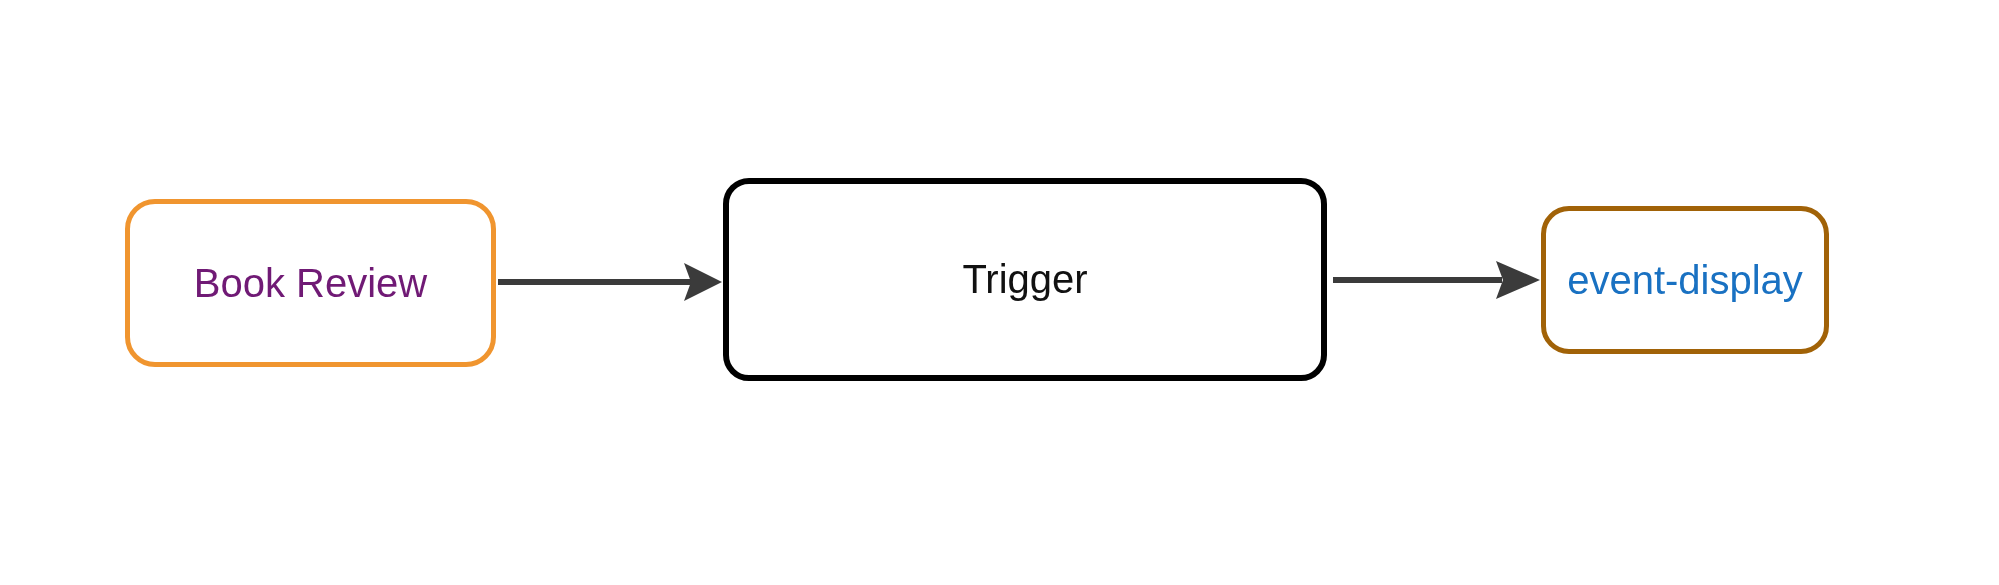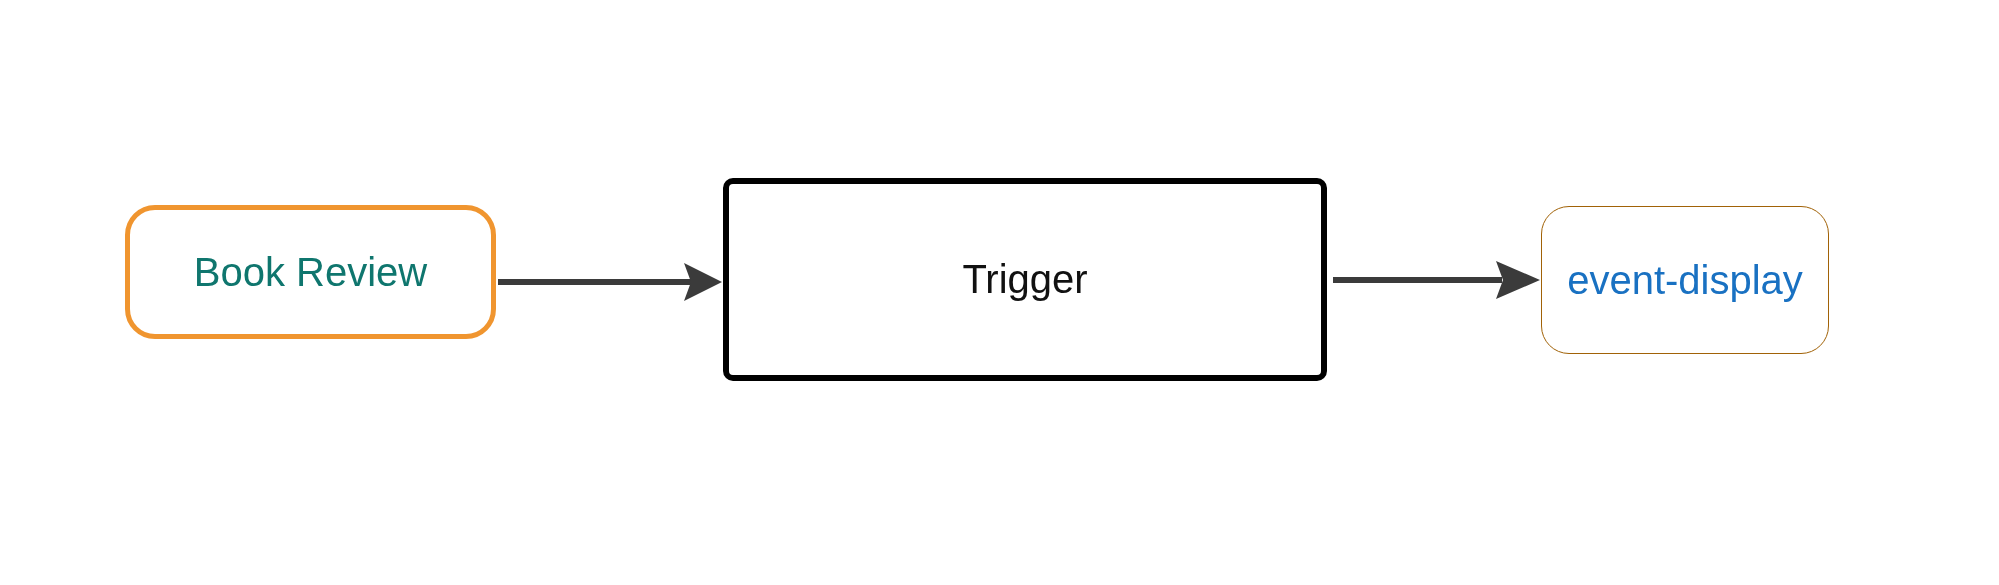--- a/index.html
+++ b/index.html
@@ -33,42 +33,42 @@
     text-align: center;
   }
   .node-label {
     font-size: 40px;
     line-height: 55px;
   }
   .node-label span { display: block; }
 
   .node-broker {
     left: 125px;
-    top: 205px;
+    top: 199px;
     width: 371px;
-    height: 134px;
+    height: 168px;
     border: 5px solid #F0952F;
     border-radius: 30px;
-    color: #0f766e;
+    color: #701a75;
   }
   .node-trigger {
     left: 723px;
     top: 178px;
     width: 604px;
     height: 203px;
     border: 6px solid #000000;
-    border-radius: 10px;
+    border-radius: 26px;
     color: #111111;
   }
   .node-event-display {
     left: 1541px;
     top: 206px;
     width: 288px;
     height: 148px;
-    border: 1px solid #a16207;
+    border: 5px solid #a16207;
     border-radius: 28px;
     color: #1971C2;
   }
   .edge-line {
     stroke: #3B3B3B;
     stroke-width: 6;
   }
   .edge-head {
     fill: #3B3B3B;
     stroke: none;

